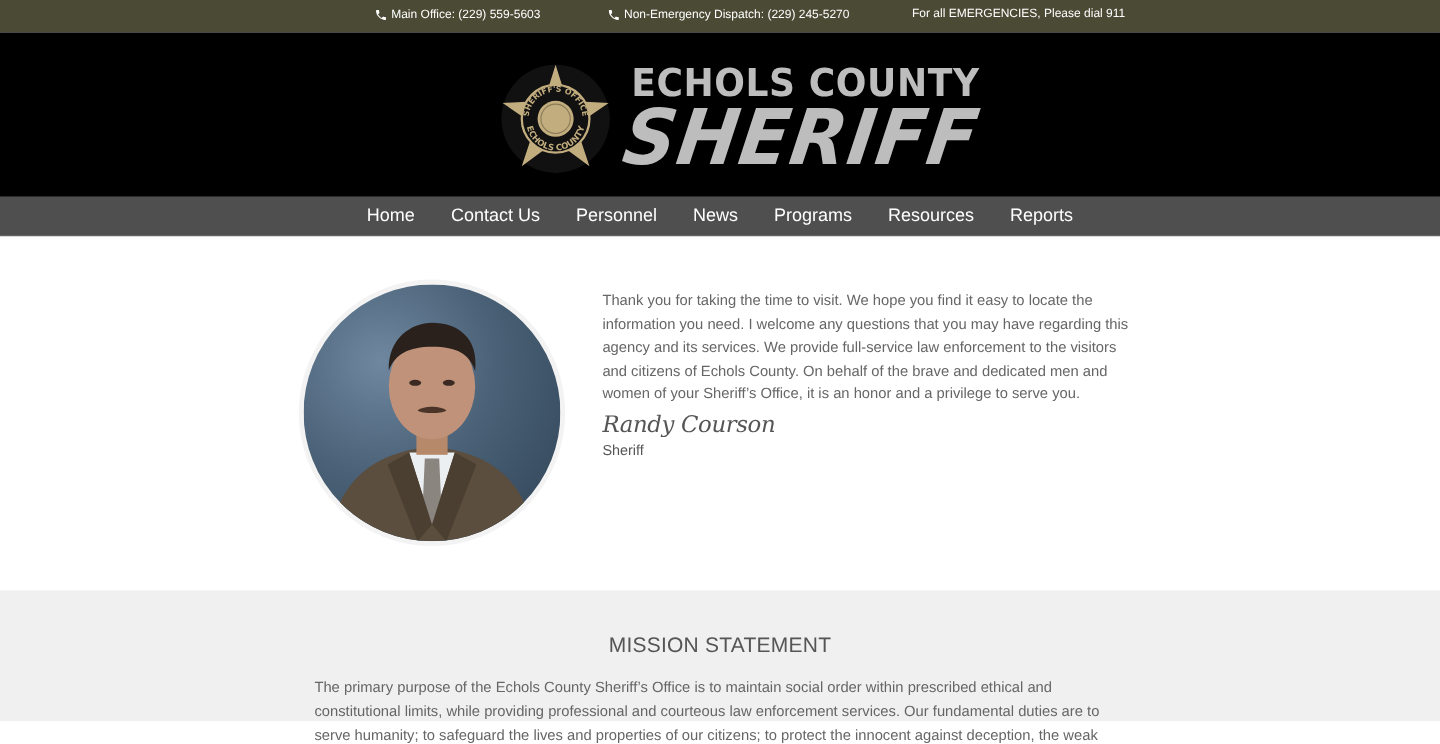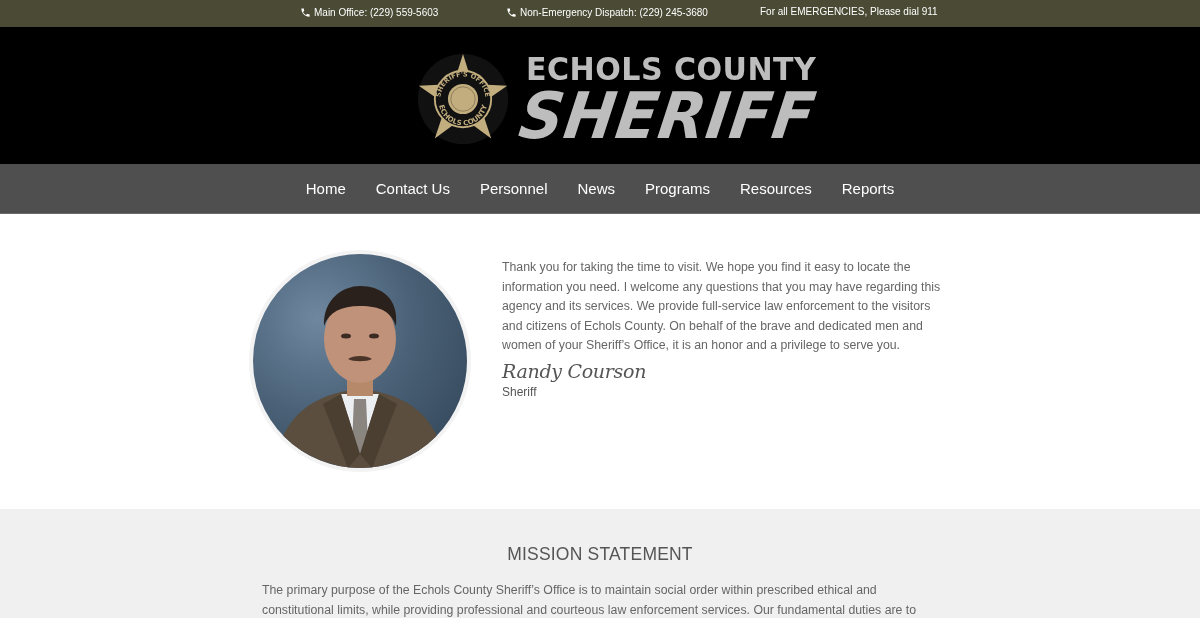--- a/index.html
+++ b/index.html
@@ -1,33 +1,33 @@
 <!DOCTYPE html>
 <html><head>
 <meta charset="utf-8">
 <style>
   * { box-sizing: border-box; margin: 0; padding: 0; }
   html, body { width: 1200px; height: 620px; overflow: hidden; background: #ffffff; }
   body { font-family: "Liberation Sans", "DejaVu Sans", sans-serif; color: #555; }
 
   .topbar { height: 27px; background: #4a4a35; position: relative; color: #fff; font-size: 10px; }
   .topbar-item { position: absolute; top: 7px; display: flex; align-items: center; gap: 3px; white-space: nowrap; }
-  .topbar-item.main { left: 300px; }
+  .topbar-item.main { left: 312px; }
   .topbar-item.dispatch { left: 506px; }
   .topbar-item.emergency { left: 760px; top: 6px; }
   .phone-icon { width: 11px; height: 11px; display: inline-block; }
   .phone-icon svg { width: 11px; height: 11px; display: block; }
 
   .header { height: 137px; background: #000; position: relative; }
   .logo { position: absolute; left: 416px; top: 13px; width: 372px; height: 118px; }
   .badge { position: absolute; left: 0; top: 12px; width: 94px; height: 94px; }
   .logo-line1 { position: absolute; left: 110px; top: 10px; color: #bdbdbd; font-family: "DejaVu Sans", sans-serif; font-weight: bold; font-size: 32px; letter-spacing: 0.5px; white-space: nowrap; transform: scaleX(0.94); transform-origin: left; }
   .logo-line2 { position: absolute; left: 104px; top: 44px; color: #bdbdbd; font-family: "DejaVu Sans", sans-serif; font-weight: bold; font-style: italic; font-size: 64px; letter-spacing: 1px; white-space: nowrap; transform: skewX(-8deg) scaleX(0.95); transform-origin: left; line-height: 1; }
 
-  .nav { height: 50px; background: #4f4f4f; border-bottom: 1px solid #6a6a6a; display: flex; justify-content: center; align-items: center; }
+  .nav { height: 33px; background: #4f4f4f; border-bottom: 1px solid #6a6a6a; display: flex; justify-content: center; align-items: center; }
   .nav ul { list-style: none; display: flex; gap: 0; }
   .nav li { color: #fff; font-size: 15px; padding: 0 15px; line-height: 32px; cursor: pointer; }
 
   .intro { height: 295px; background: #fff; position: relative; }
   .portrait { position: absolute; left: 249px; top: 36px; width: 222px; height: 222px; border-radius: 50%; border: 4px solid #f3f3f3; overflow: hidden; background: radial-gradient(circle at 30% 30%, #6f88a0 0%, #4a6177 45%, #2f4254 100%); }
   .portrait svg { width: 100%; height: 100%; display: block; }
   .intro-text { position: absolute; left: 502px; top: 32px; width: 440px; }
   .welcome { font-size: 15px; color: #555; line-height: 24px; }
   .intro-body { font-size: 12.3px; color: #666; line-height: 19.6px; margin-top: 12px; }
   .signature { font-family: "DejaVu Serif", serif; font-style: italic; font-size: 19px; color: #555; margin-top: 4px; letter-spacing: -0.3px; }
@@ -48,21 +48,21 @@
         </svg>
     </span>
     <span>Main Office: (229) 559-5603</span>
   </div>
   <div class="topbar-item dispatch">
     <span class="phone-icon">
       <svg viewBox="0 0 24 24">
           <path fill="#fff" d="M6.6 10.8c1.4 2.8 3.8 5.1 6.6 6.6l2.2-2.2c.3-.3.7-.4 1-.2 1.1.4 2.3.6 3.6.6.6 0 1 .4 1 1V20c0 .6-.4 1-1 1C10.6 21 3 13.4 3 4c0-.6.4-1 1-1h3.5c.6 0 1 .4 1 1 0 1.3.2 2.5.6 3.6.1.3 0 .7-.2 1l-2.3 2.2z"></path>
         </svg>
     </span>
-    <span>Non-Emergency Dispatch: (229) 245-3680</span>
+    <span>Non-Emergency Dispatch: (229) 245-5270</span>
   </div>
   <div class="topbar-item emergency">For all EMERGENCIES, Please dial 911</div>
 </div>
 
 <div class="header">
   <div class="logo">
     <svg class="badge" viewBox="0 0 100 100">
       <circle cx="50" cy="50" r="48" fill="#111"></circle>
       <polygon fill="#c2ad7e" points="50,2 60,34 97,36 68,56 80,92 50,70 20,92 32,56 3,36 40,34"></polygon>
       <circle cx="50" cy="50" r="30" fill="#111" stroke="#c2ad7e" stroke-width="2"></circle>

